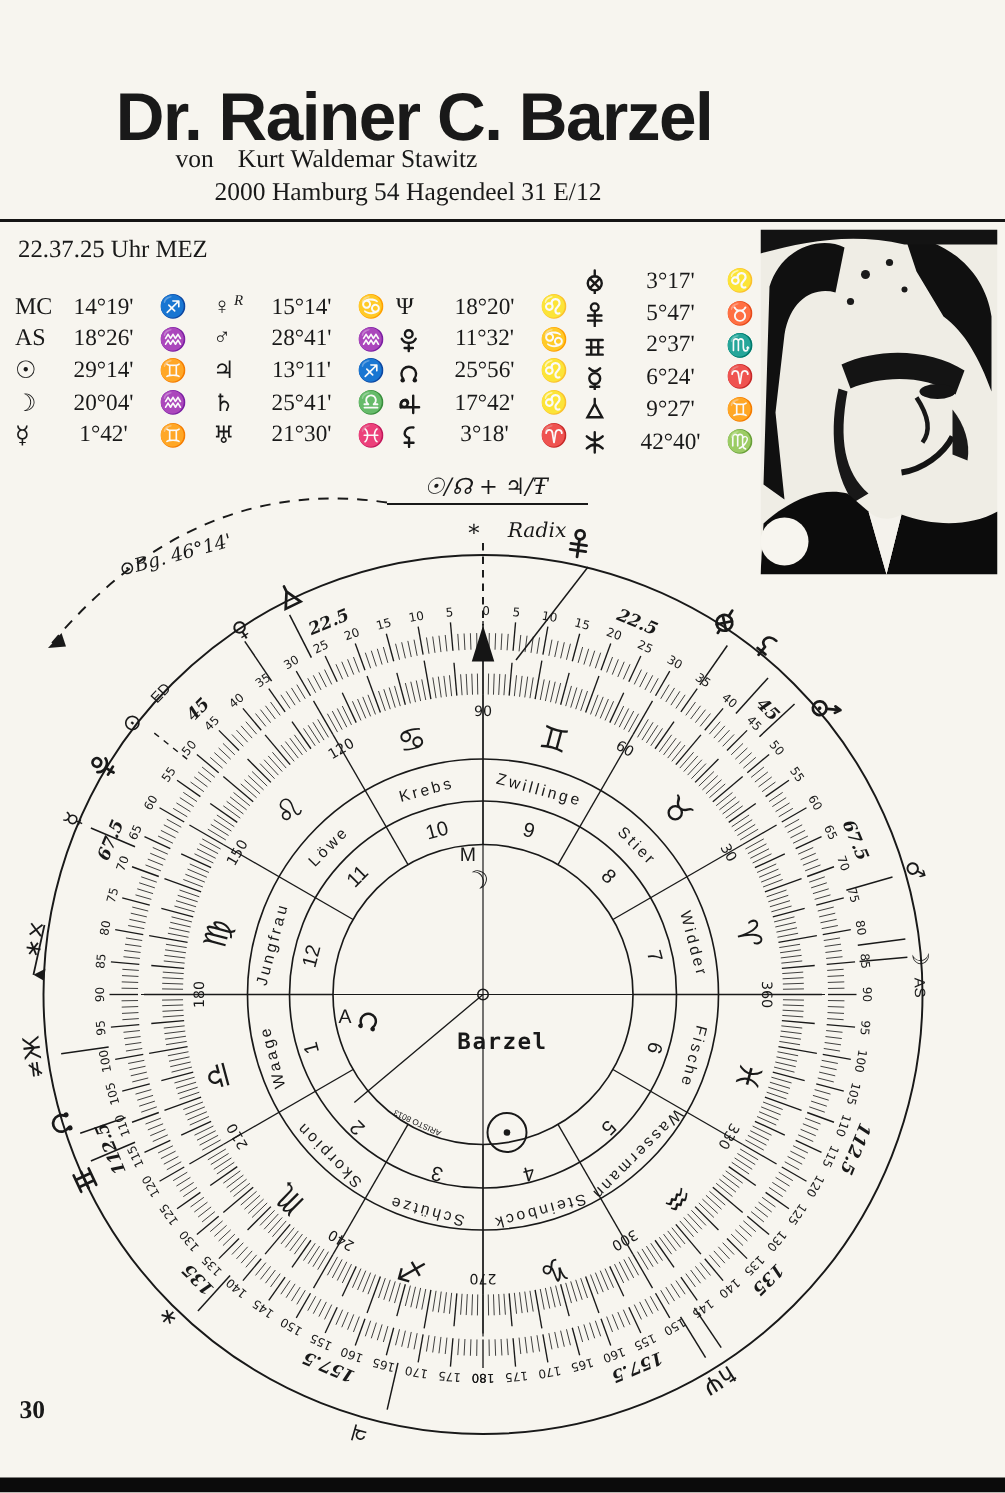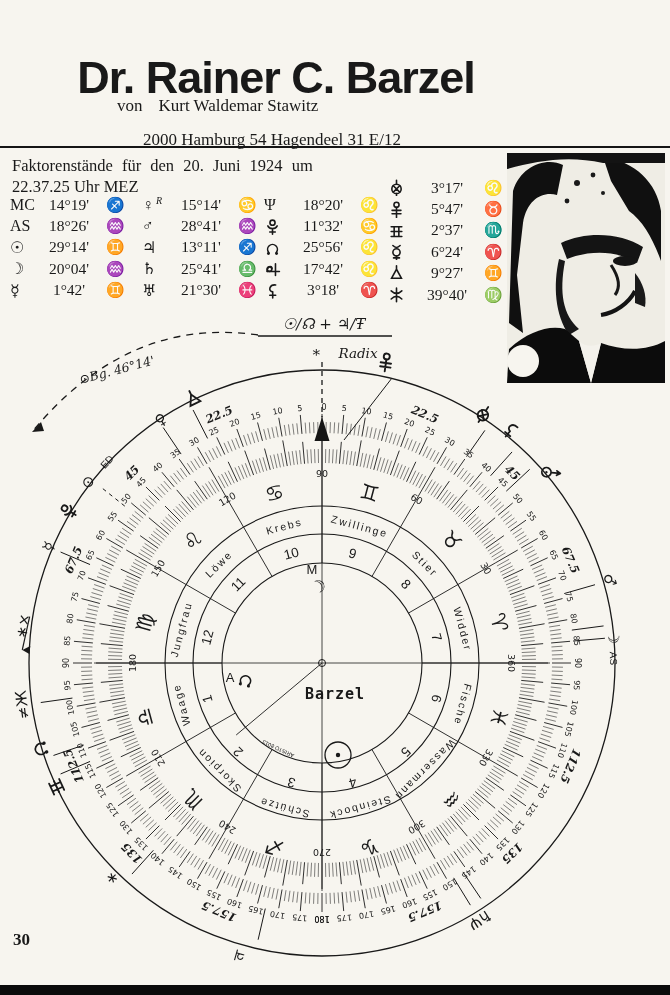--- a/index.html
+++ b/index.html
@@ -2,21 +2,21 @@
 <html><head>
 <meta charset="utf-8">
 <style>
   html,body{margin:0;padding:0}
   body{width:670px;height:995px;position:relative;background:#f7f5ef;color:#191919;
        font-family:"Liberation Serif",serif;overflow:hidden}
   .title{position:absolute;top:22px;left:0;width:552px;text-align:center;
          font-family:"Liberation Sans",sans-serif;font-weight:bold;font-size:45px;letter-spacing:-1px}
   .byline{position:absolute;left:117px;top:96px;font-size:17px}
   .byline .von{margin-right:16px}
-  .address{position:absolute;left:143px;top:130px;font-size:17px}
+  .address{position:absolute;left:143px;top:118px;font-size:17px}
   .rule{position:absolute;left:0;top:146px;width:670px;height:0;border-top:2.5px solid #151515}
   .caption{position:absolute;left:12px;top:156px;font-size:16.5px;line-height:1.25;width:480px}
   .caption .l1{word-spacing:5px}
   .fcol{position:absolute;font-size:15.5px}
   .frow{height:21.4px;display:flex;align-items:center}
   .fg{width:31px;display:inline-flex;align-items:center;font-size:16px}
   .fv{width:56px;text-align:center;white-space:nowrap}
   .fs{width:22px;padding-left:9px;font-size:15px}
   .retro{font-size:10px;margin-left:2px;font-style:italic;transform:translateY(-4px)}
   .c1{left:10px;top:194px}.c2{left:142px;top:194px}.c3{left:264px;top:194px}.c4{left:388px;top:177px}
@@ -92,21 +92,20 @@
 
 <h1 class="title">Dr. Rainer C. Barzel</h1>
 
 <div class="byline">
   <span class="von">von</span><span>Kurt Waldemar Stawitz</span>
 </div>
 <div class="address">2000 Hamburg 54  Hagendeel 31 E/12</div>
 <div class="rule"></div>
 
 <div class="caption">
-  <div class="l1">Faktorenstände für den 20. Juni 1924 um</div>
   <div class="l2">22.37.25 Uhr MEZ</div>
 </div>
 
 <div id="fcols">
   <div class="fcol c1">
       <div class="frow">
         <span class="fg">MC</span>
         <span class="fv">14°19'</span>
         <span class="fs">♐</span>
       </div>
@@ -246,21 +245,21 @@
         </span>
         <span class="fv">9°27'</span>
         <span class="fs">♊</span>
       </div>
       <div class="frow">
         <span class="fg">
           <svg class="gs" viewBox="0 0 16 16">
             <use href="#g-poseidon"></use>
           </svg>
         </span>
-        <span class="fv">39°40'</span>
+        <span class="fv">42°40'</span>
         <span class="fs">♍</span>
       </div>
     </div>
 </div>
 
 <div class="photo">
   <svg width="158" height="230" viewBox="0 0 158 230">
     <rect width="158" height="230" fill="#efede5"></rect>
     <path d="M6,38 C14,12 40,4 56,12 L50,42 C36,38 20,46 16,70 L10,122 L16,180 L2,170 Z" fill="#101010"></path>
     <path d="M96,4 C128,8 150,30 154,58 L154,108 C146,86 136,68 122,58 L104,28 Z" fill="#101010"></path>

